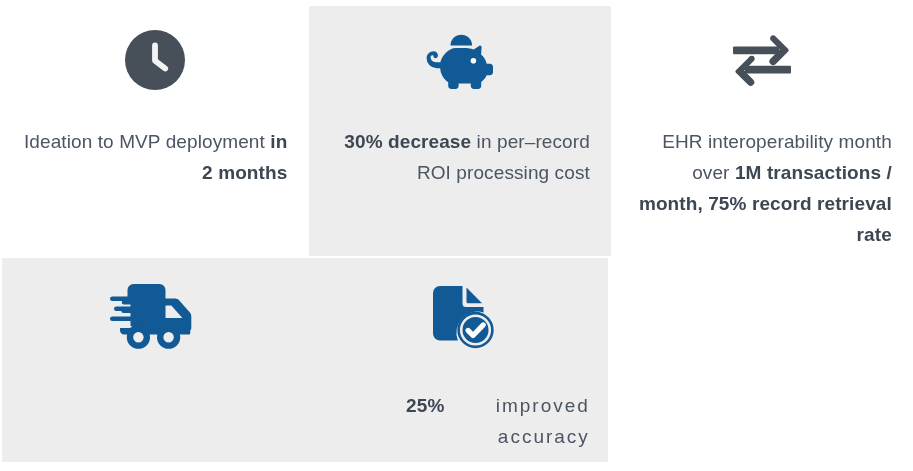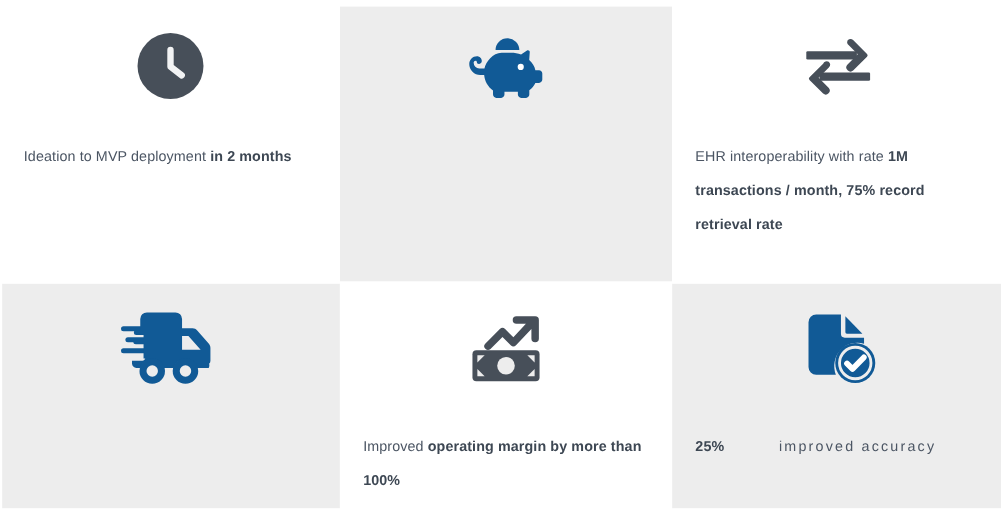--- a/index.html
+++ b/index.html
@@ -64,22 +64,22 @@
     height: 92px;
     margin-top: 14px;
   }
   .r2 .icon-wrap {
     height: 86px;
     margin-top: 18px;
   }
 
   .stat-text {
     width: 86%;
-    text-align: left;
-    font-size: 13px;
+    text-align: right;
+    font-size: 19px;
     line-height: 31px;
     color: #4b5563;
     letter-spacing: 0.1px;
     font-weight: 400;
     margin-top: 20px;
   }
   .r2 .stat-text { margin-top: 30px; }
 
   .stat-text b {
     font-weight: 700;
@@ -124,20 +124,23 @@
                      c-1.2 2.6 -3.1 4.9 -5.5 6.7 V59 c0 1.65 -1.35 3 -3 3 h-4.4 c-1.65 0 -3 -1.35 -3 -3 v-2.6
                      h-12.2 V59 c0 1.65 -1.35 3 -3 3 h-4.4 c-1.65 0 -3 -1.35 -3 -3 v-3.7
                      c-4.6 -3.4 -7.6 -8.4 -8.05 -14.1 H13.6 a10 10 0 0 1 -10 -10 c0 -3.9 3.15 -7.05 7.05 -7.05
                      c2.4 0 4.35 1.95 4.35 4.35 c0 1.45 -1.2 2.65 -2.65 2.65 a1.9 1.9 0 0 1 -1.9 -1.9
                      c0 -.55 -.45 -1 -1 -1 c-1.05 0 -1.85 .85 -1.85 1.9 a5.1 5.1 0 0 0 5.1 5.1 h4.7
                      C18.6 29.4 25 21 33 21 z"></path>
           </g>
           <circle cx="50.4" cy="33.8" r="2.8" fill="#ffffff"></circle>
         </svg>
       </div>
+      <div class="stat-text">
+        <b>30% decrease</b><span> in per–record ROI processing cost</span>
+      </div>
     </div>
   </div>
 
   <div class="stat-cell r1 c3">
     <div class="panel"></div>
     <div class="cell-inner">
       <div class="icon-wrap">
         <svg width="66" height="56" viewBox="0 0 66 56" aria-hidden="true">
           <g fill="#474f59">
 
@@ -145,21 +148,21 @@
             <path d="M41.6 4.6 a3.7 3.7 0 0 1 5.2 .1 l12.4 12.4 a1.7 1.7 0 0 1 0 2.4 L46.8 31.9
                      a3.7 3.7 0 0 1 -5.3 -5.2 l9.3 -9.3 -9.3 -9.3 a3.7 3.7 0 0 1 0.1 -3.5 z"></path>
 
             <rect x="16" y="33.8" width="46" height="7.6" rx="1.2"></rect>
             <path d="M24.4 24.1 a3.7 3.7 0 0 1 .1 5.2 l-9.3 9.3 9.3 9.3 a3.7 3.7 0 0 1 -5.2 5.2
                      L6.9 40.7 a1.7 1.7 0 0 1 0 -2.4 L19.3 25.9 a3.7 3.7 0 0 1 5.1 -1.8 z"></path>
           </g>
         </svg>
       </div>
       <div class="stat-text">
-        <span>EHR interoperability with rate </span><b>1M transactions / month, 75% record retrieval rate</b>
+        <span>EHR interoperability month over </span><b>1M transactions / month, 75% record retrieval rate</b>
       </div>
     </div>
   </div>
 
   <div class="stat-cell shaded r2 c1">
     <div class="panel"></div>
     <div class="cell-inner">
       <div class="icon-wrap">
         <svg width="92" height="68" viewBox="0 0 92 68" aria-hidden="true">
           <g fill="#115a96">
@@ -178,47 +181,20 @@
             <circle cx="29.4" cy="54.2" r="11.6"></circle>
             <circle cx="59.6" cy="54.2" r="11.6"></circle>
           </g>
           <circle cx="29.4" cy="54.2" r="5.2" fill="#ededed"></circle>
           <circle cx="59.6" cy="54.2" r="5.2" fill="#ededed"></circle>
         </svg>
       </div>
     </div>
   </div>
 
-  <div class="stat-cell r2 c2">
-    <div class="panel"></div>
-    <div class="cell-inner">
-      <div class="icon-wrap">
-        <svg width="66" height="64" viewBox="0 0 66 64" aria-hidden="true">
-          <g fill="#474f59">
-
-            <path d="M42.5 2.5 h17 a3.4 3.4 0 0 1 3.4 3.4 V22.8 a3.4 3.4 0 0 1 -6.8 0 V14.1
-                     L42.1 28.8 a3.4 3.4 0 0 1 -4.8 0 l-7.5 -7.4 -10.9 10.8 a3.4 3.4 0 0 1 -4.8 -4.8
-                     L27.4 14.2 a3.4 3.4 0 0 1 4.8 0 l7.5 7.4 11.4 -12.3 h-8.6 a3.4 3.4 0 0 1 0 -6.8 z"></path>
-
-            <rect x="2.5" y="33.5" width="61" height="28" rx="3.6"></rect>
-          </g>
-          <circle cx="33" cy="47.5" r="8" fill="#ededed"></circle>
-          <g fill="#ededed">
-            <path d="M7 38 h6.6 l-6.6 6.6 z"></path>
-            <path d="M59 38 h-6.6 l6.6 6.6 z"></path>
-            <path d="M7 57 h6.6 l-6.6 -6.6 z"></path>
-            <path d="M59 57 h-6.6 l6.6 -6.6 z"></path>
-          </g>
-        </svg>
-      </div>
-      <div class="stat-text">
-        <span>Improved </span><b>operating margin by more than 100%</b>
-      </div>
-    </div>
-  </div>
 
   <div class="stat-cell shaded r2 c3">
     <div class="panel"></div>
     <div class="cell-inner">
       <div class="icon-wrap">
         <svg width="70" height="64" viewBox="0 0 70 64" aria-hidden="true">
           <g fill="#115a96">
 
             <path d="M8 8 a7 7 0 0 1 7 -7 h22.5 v17.5 a3.5 3.5 0 0 0 3.5 3.5 H58.5 v5.4
                      a21.2 21.2 0 0 0 -25.6 28.2 H15 a7 7 0 0 1 -7 -7 z"></path>

